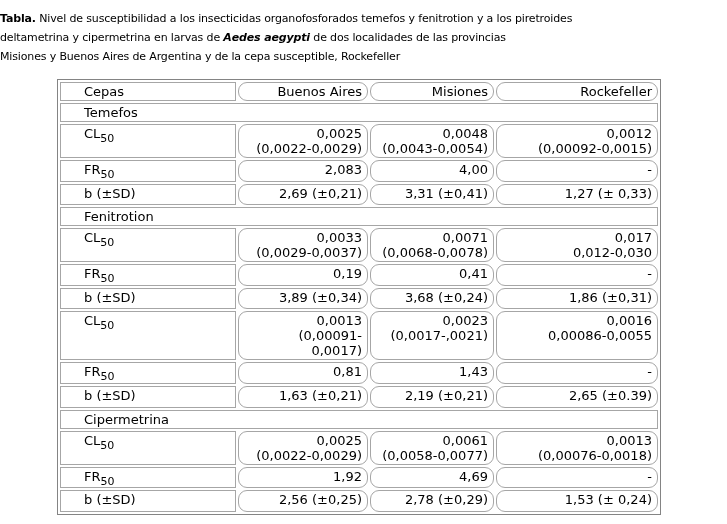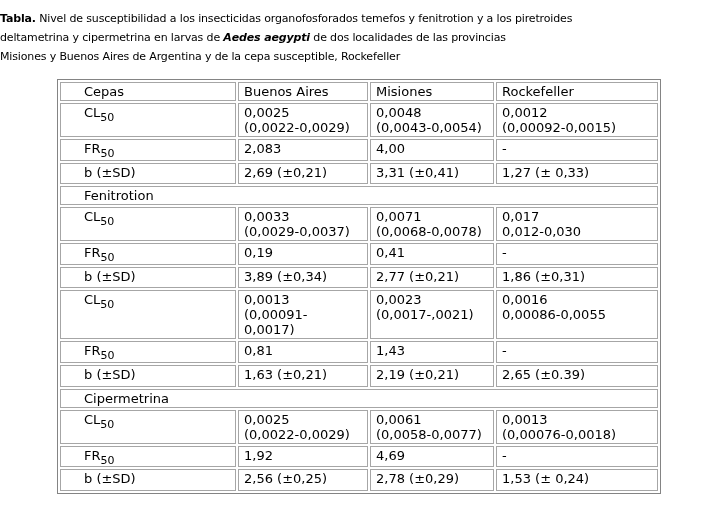--- a/index.html
+++ b/index.html
@@ -30,21 +30,21 @@
   }
   .tbl td {
     border: 1px solid #a6a6a6;
     padding: 1px 5px;
     font-size: 13px;
     line-height: 15px;
     vertical-align: top;
     overflow: hidden;
   }
   .tbl td.lbl { text-align: left; padding-left: 23px; }
-  .tbl td.val { text-align: left; white-space: pre-line; }
+  .tbl td.val { text-align: right; white-space: pre-line; border-radius: 9px; }
   .tbl sub { font-size: 11px; line-height: 1; }
 </style>
 </head>
 <body>
 
 <div class="caption">
   <div class="cap-line"><b>Tabla.</b> <span>Nivel de susceptibilidad a los insecticidas organofosforados temefos y fenitrotion y a los piretroides</span></div>
   <div class="cap-line"><span>deltametrina y cipermetrina en larvas de</span> <i>Aedes aegypti</i> <span>de dos localidades de las provincias</span></div>
   <div class="cap-line">Misiones y Buenos Aires de Argentina y de la cepa susceptible, Rockefeller</div>
 </div>
@@ -57,20 +57,23 @@
       <col style="width:162px">
   </colgroup>
   <tbody>
     <tr>
       <td class="lbl">Cepas</td>
       <td class="val">Buenos Aires</td>
       <td class="val">Misiones</td>
       <td class="val">Rockefeller</td>
     </tr>
 
+    <tr>
+      <td class="lbl" colspan="4">Temefos</td>
+    </tr>
     <tr>
       <td class="lbl"><span>CL</span><sub>50</sub></td>
       <td class="val">0,0025
 (0,0022-0,0029)</td>
       <td class="val">0,0048
 (0,0043-0,0054)</td>
       <td class="val">0,0012
 (0,00092-0,0015)</td>
     </tr>
     <tr>
@@ -100,21 +103,21 @@
     </tr>
     <tr>
       <td class="lbl"><span>FR</span><sub>50</sub></td>
       <td class="val">0,19</td>
       <td class="val">0,41</td>
       <td class="val">-</td>
     </tr>
     <tr>
       <td class="lbl"><span>b (±SD)</span><sub></sub></td>
       <td class="val">3,89 (±0,34)</td>
-      <td class="val">2,77 (±0,21)</td>
+      <td class="val">3,68 (±0,24)</td>
       <td class="val">1,86 (±0,31)</td>
     </tr>
 
     <tr>
       <td class="lbl"><span>CL</span><sub>50</sub></td>
       <td class="val">0,0013
 (0,00091-
 0,0017)</td>
       <td class="val">0,0023
 (0,0017-,0021)</td>

